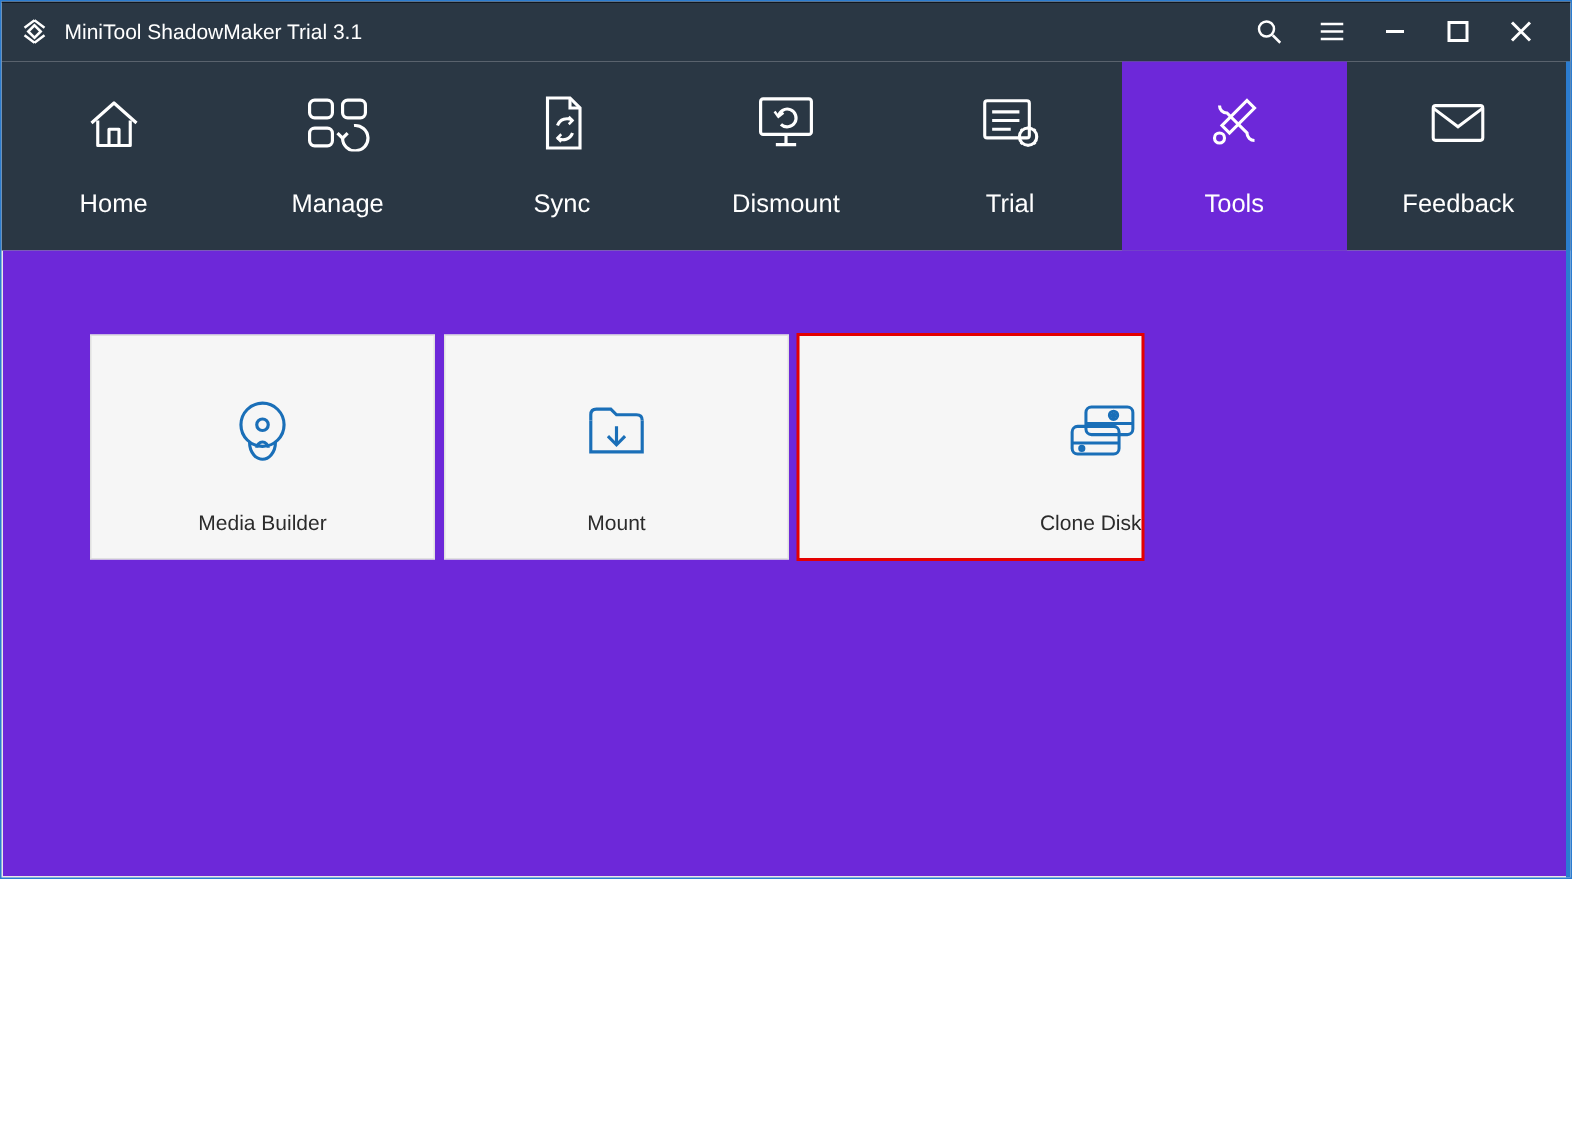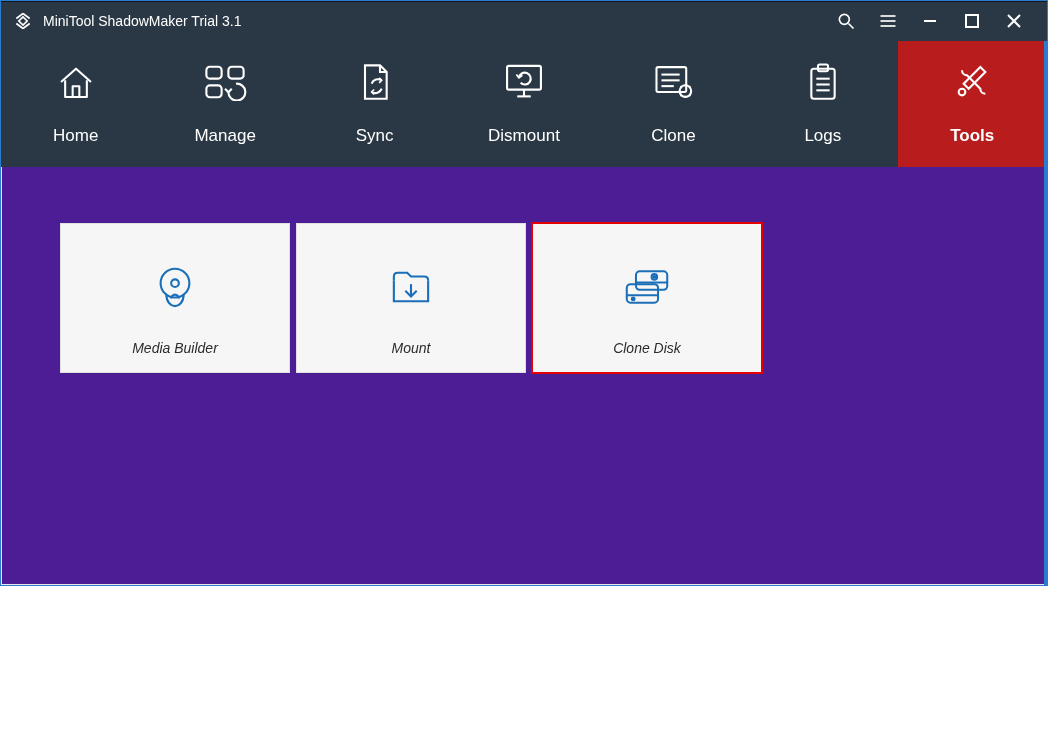--- a/index.html
+++ b/index.html
@@ -16,38 +16,38 @@
   .titlebar .title { font-size: 14px; flex: 0 0 auto; }
   .titlebar .spacer { flex: 1; }
   .titlebar .win-btn { width: 42px; height: 40px; display: flex; align-items: center; justify-content: center; color: #fff; }
   .navbar {
     height: 126px; background: #2a3744; display: flex; align-items: stretch;
   }
   .nav-item {
     flex: 1; display: flex; flex-direction: column; align-items: center; justify-content: center;
     color: #fff; gap: 24px; cursor: pointer; min-width: 0;
   }
-  .nav-item.active { background: #b91c1c; font-weight: bold; }
+  .nav-item.active { background: #6d28d9; }
   .nav-item .label { font-size: 17px; }
   .nav-item .iconwrap { height: 40px; display: flex; align-items: center; justify-content: center; }
   .workarea {
     position: absolute; left: 1px; right: 1px; top: 166px; bottom: 1px;
-    background: #4c1d95; padding: 0; font-style: italic;
+    background: #6d28d9; padding: 0;
   }
   .tiles {
     position: absolute; left: 58px; top: 56px; right: 56px;
     display: grid; grid-template-columns: repeat(4, 230px); grid-auto-rows: 150px; gap: 6px;
   }
   .tile {
     background: #f6f6f6; border: 1px solid #e0e0e0; display: flex; flex-direction: column;
     align-items: center; justify-content: center; gap: 20px; cursor: pointer; position: relative;
   }
   .tile .tilelabel { font-size: 14px; color: #2b2b2b; position: absolute; bottom: 16px; }
   .tile .tileicon { margin-top: -18px; }
-  .tile.highlight { outline: 2px solid #e40000; outline-offset: -1px; }
+  .tile.highlight { outline: 2px solid #e40000; outline-offset: -1px; align-items: flex-end; }
   .right-border { position: absolute; top: 40px; right: 0; width: 3px; height: 707px; background: #2b7cd0; }
   .blk { position:absolute; left:0; right:0; top:0; height:1px; background:#10161e; }
 </style>
 </head>
 <body>
 
 <div class="window">
   <div class="blk"></div>
 
   <div class="titlebar">
@@ -142,43 +142,40 @@
       <span class="iconwrap">
         <svg width="42" height="38" viewBox="0 0 50 46" fill="none" stroke="#fff" stroke-width="2.5">
           <rect x="5" y="5" width="36" height="30" rx="2"></rect>
           <line x1="11" y1="14" x2="33" y2="14"></line>
             <line x1="11" y1="21" x2="33" y2="21"></line>
             <line x1="11" y1="28" x2="26" y2="28"></line>
           <circle cx="40" cy="34" r="7"></circle>
             <path d="M40 28 V26 M40 42 V40 M46 34 H48 M32 34 H34 M44.5 29.5 L46 28 M35.5 38.5 L34 40 M44.5 38.5 L46 40 M35.5 29.5 L34 28" stroke-width="2"></path>
         </svg>
       </span>
-      <span class="label">Clone</span>
-    </div>
-    <div class="nav-item">
-      <span class="iconwrap">
-        <svg width="34" height="40" viewBox="0 0 40 48" fill="none" stroke="#fff" stroke-width="2.5">
-          <rect x="6" y="8" width="28" height="36" rx="3"></rect>
-            <rect x="14" y="3" width="12" height="8" rx="2"></rect>
-          <line x1="12" y1="20" x2="28" y2="20"></line>
-            <line x1="12" y1="27" x2="28" y2="27"></line>
-            <line x1="12" y1="34" x2="28" y2="34"></line>
-        </svg>
-      </span>
-      <span class="label">Logs</span>
+      <span class="label">Trial</span>
     </div>
     <div class="nav-item active">
       <span class="iconwrap">
         <svg width="40" height="40" viewBox="0 0 48 48" fill="none" stroke="#fff" stroke-width="2.5">
           <path d="M34 6 L40 12 L20 32 L14 26 Z"></path>
             <circle cx="12" cy="36" r="4"></circle>
           <path d="M12 10 A6 6 0 0 0 18 16 L34 32 A6 6 0 0 0 40 38"></path>
         </svg>
       </span>
       <span class="label">Tools</span>
+    </div>
+    <div class="nav-item">
+      <span class="iconwrap">
+        <svg width="38" height="30" viewBox="0 0 46 34" fill="none" stroke="#fff" stroke-width="2.5">
+          <rect x="3" y="3" width="40" height="28" rx="2"></rect>
+            <polyline points="3,5 23,20 43,5"></polyline>
+        </svg>
+      </span>
+      <span class="label">Feedback</span>
     </div>
   </div>
 
   <div class="workarea">
     <div class="tiles">
 
       <div class="tile">
         <span class="tileicon">
           <svg width="46" height="46" viewBox="0 0 48 48" fill="none" stroke="#1a6fb8" stroke-width="2.2">
             <circle cx="24" cy="20" r="15"></circle>

